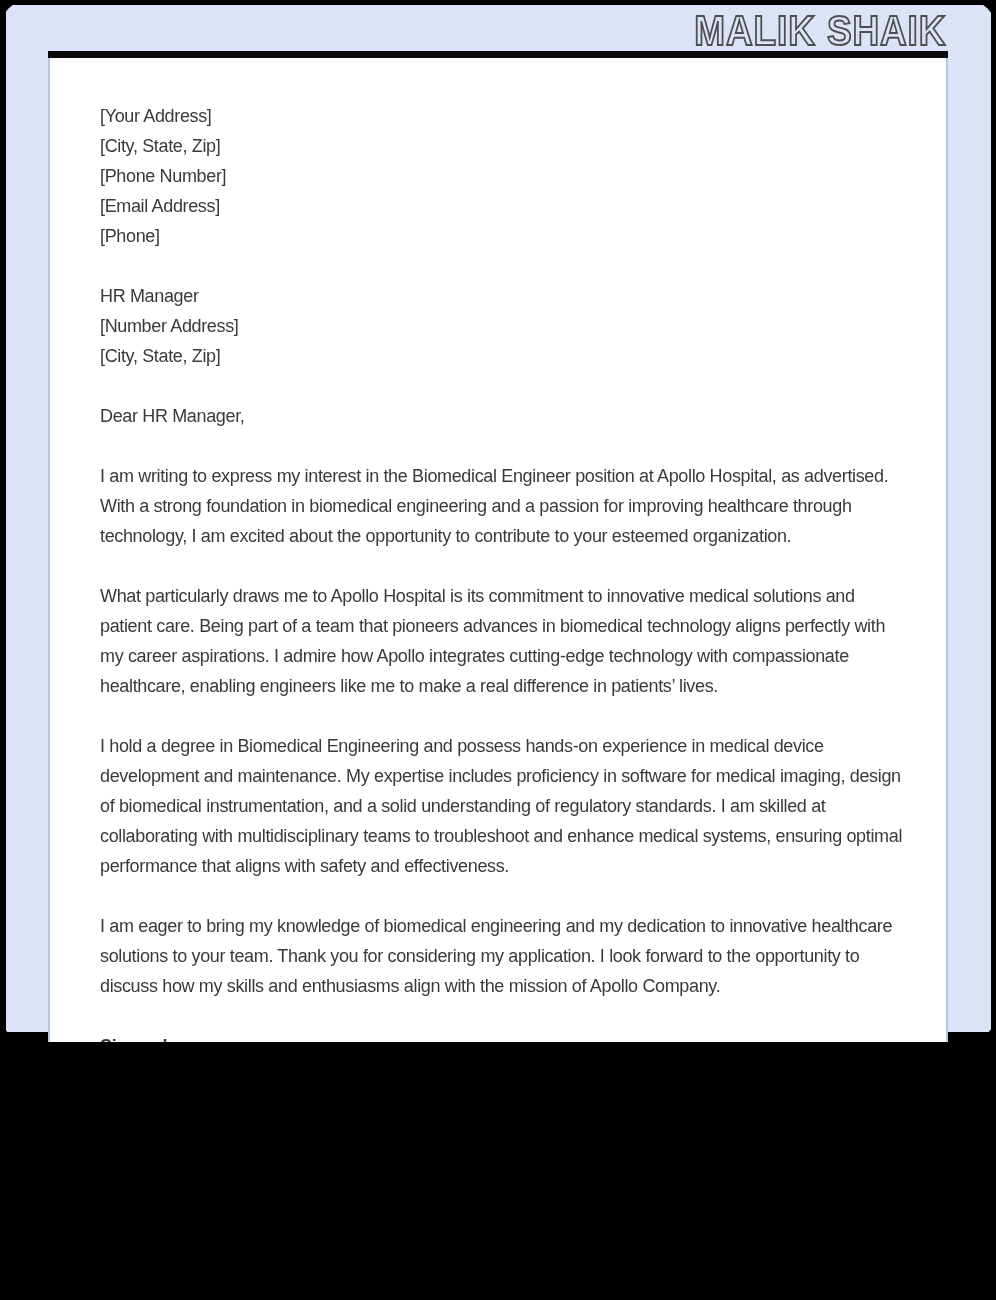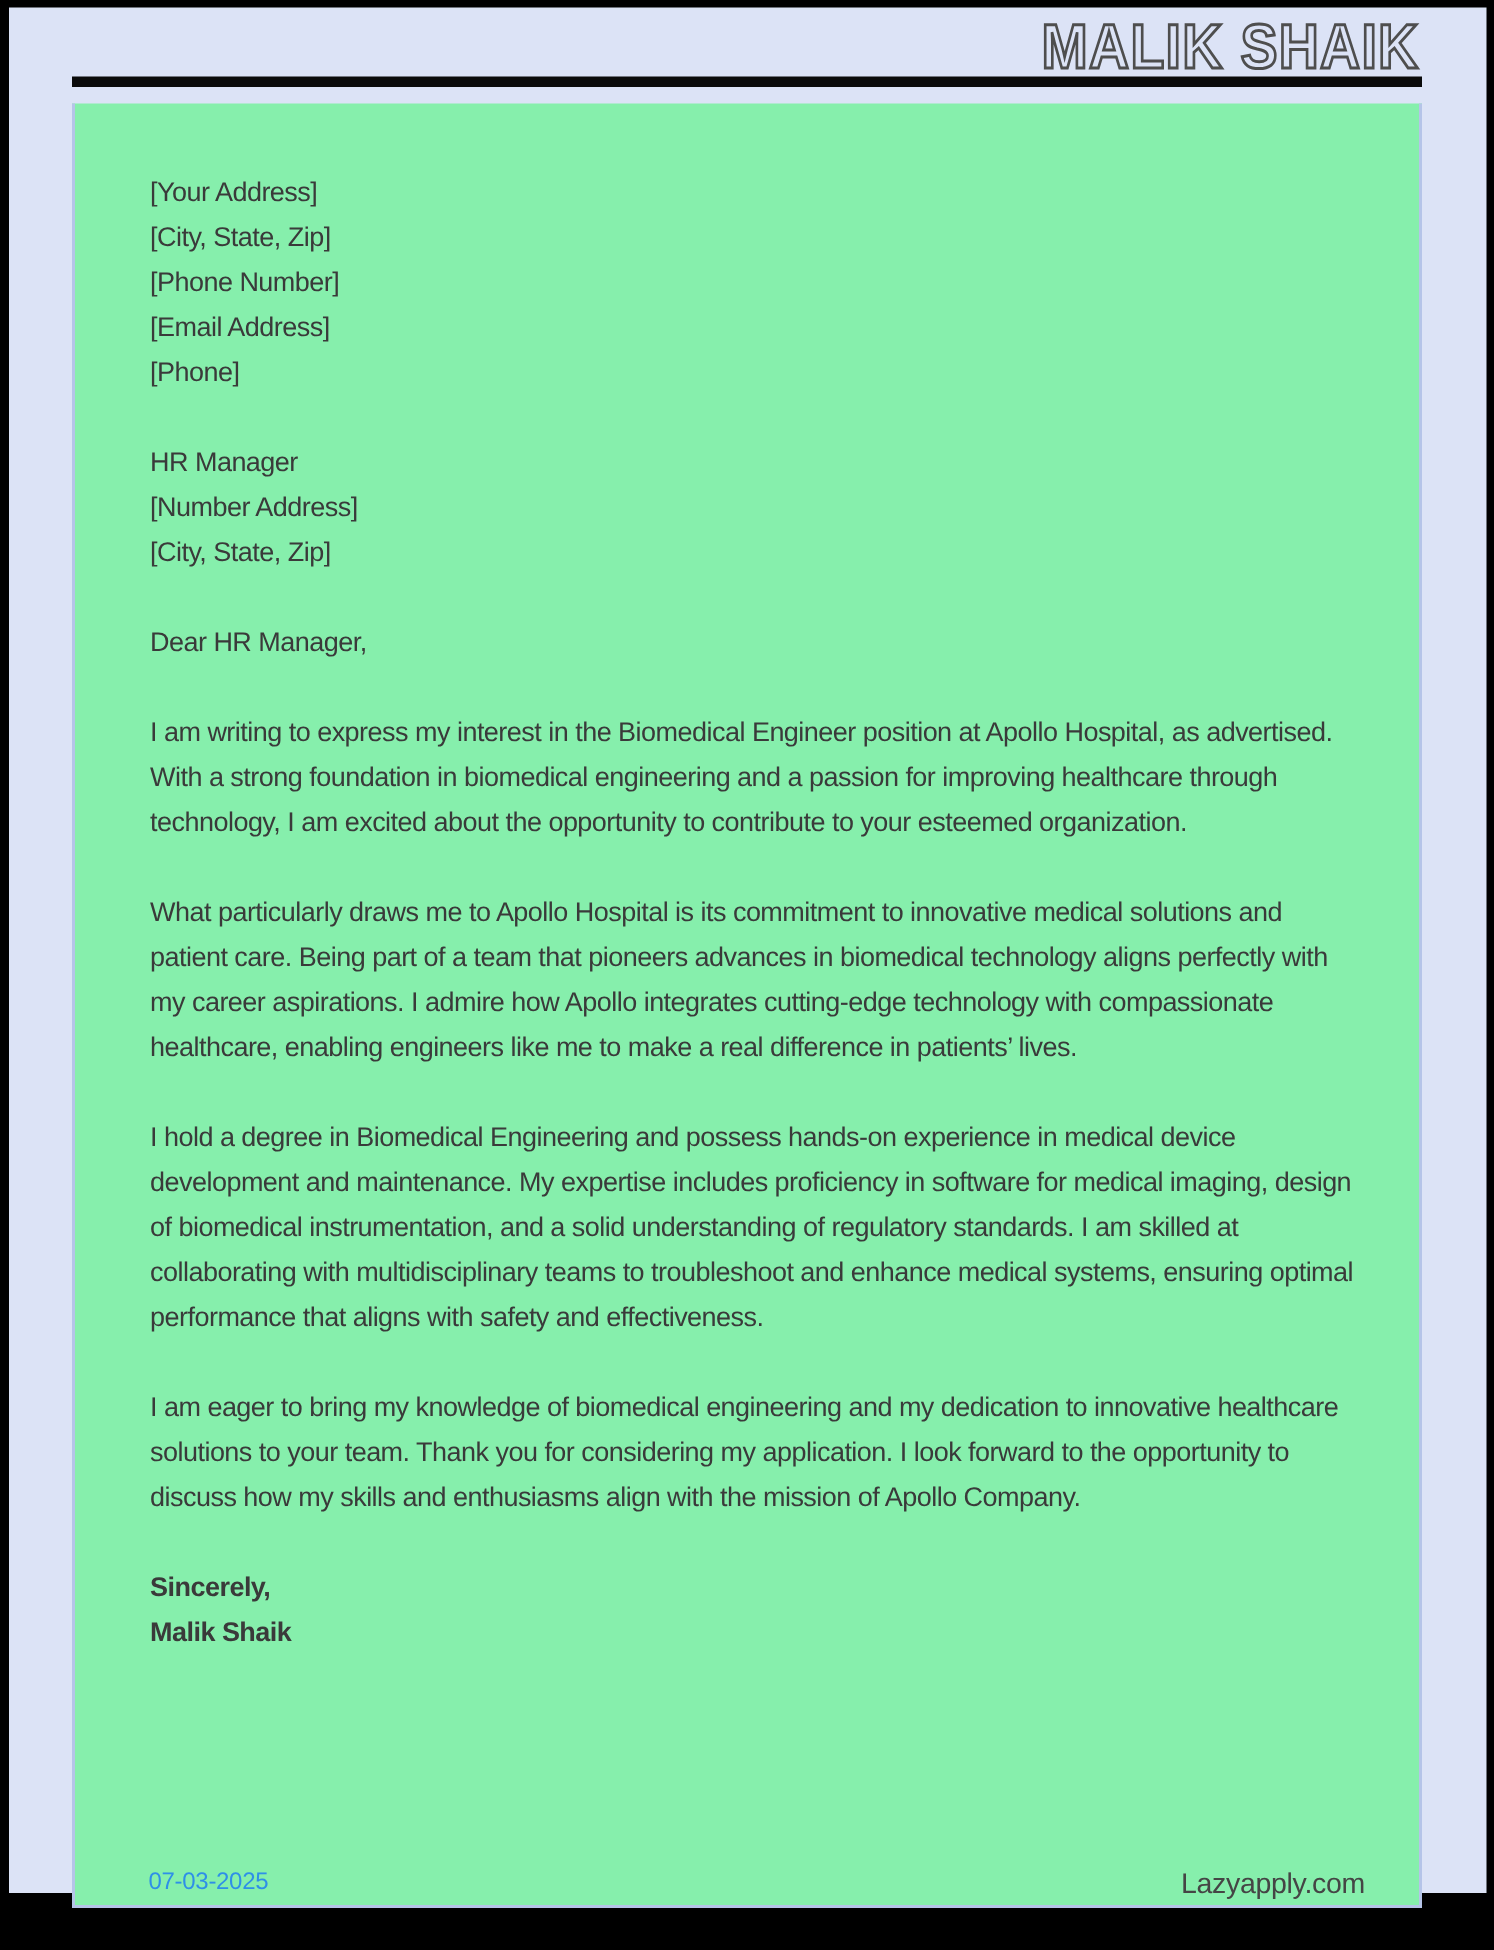--- a/index.html
+++ b/index.html
@@ -1,23 +1,24 @@
 <!DOCTYPE html>
 <html><head>
 <meta charset="utf-8">
 <style>
   html, body { margin: 0; padding: 0; }
   body { background: #000; }
   .page {
     position: relative;
     width: 996px;
-    height: 1272px;
+    height: 1042px;
     background: #000;
     overflow: hidden;
     font-family: "Liberation Sans", sans-serif;
+    border-radius: 29px;
   }
   .mat {
     position: absolute;
     left: 6px; top: 5px; right: 5px; bottom: 10px;
     background: #dce3f6;
   }
   .header-name {
     position: absolute;
     top: 4px;
     right: 50px;
@@ -35,23 +36,23 @@
   }
   .top-rule {
     position: absolute;
     left: 48px; top: 51px;
     width: 900px; height: 7px;
     background: #0b0b0b;
     z-index: 2;
   }
   .sheet {
     position: absolute;
-    left: 48px; top: 69px;
+    left: 48px; top: 57px;
     width: 900px; height: 1203px;
-    background: #86efac;
+    background: #ffffff;
     border: 2px solid #b5c4e8;
     border-top: none;
     box-sizing: border-box;
   }
   .content {
     position: absolute;
     left: 50px; top: 44px;
     width: 804px;
     font-size: 18px;
     letter-spacing: -0.35px;

